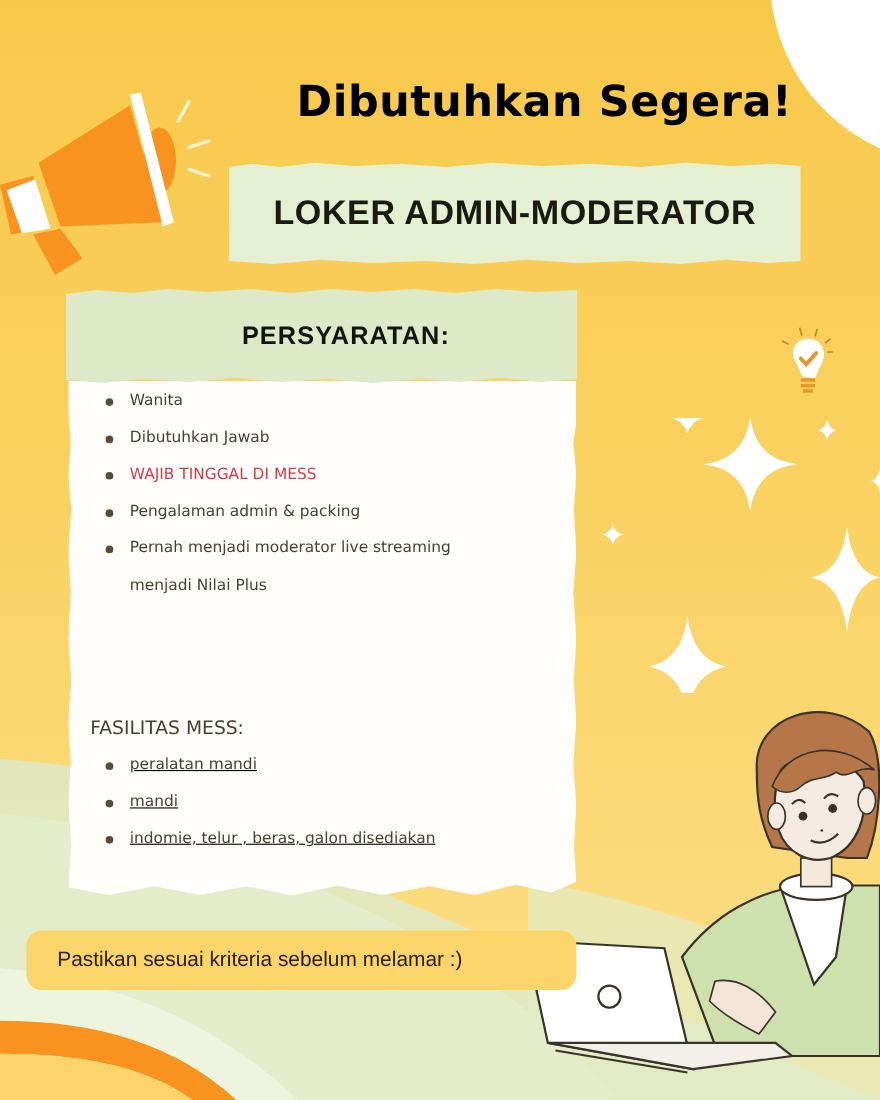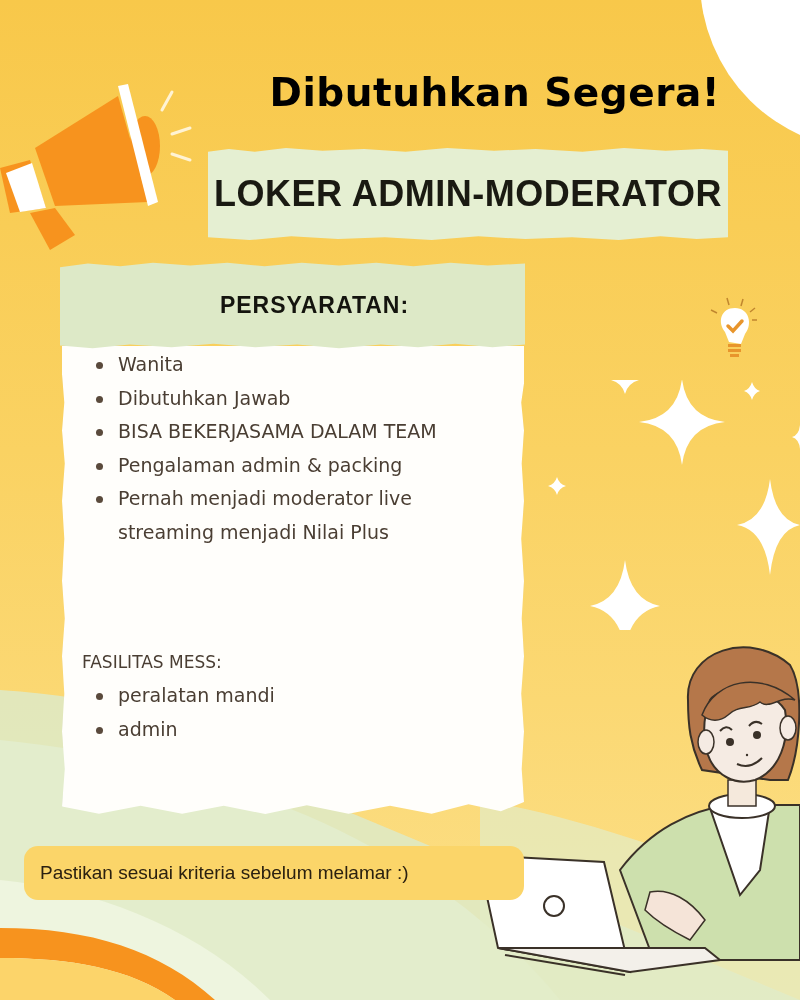--- a/index.html
+++ b/index.html
@@ -19,21 +19,21 @@
     font-size: 39px; letter-spacing: 0.5px;
   }
   .title-strip {
     position: absolute; left: 208px; top: 146px; width: 520px; height: 96px;
     background: #e5efd2;
     display: flex; align-items: center; justify-content: center;
     clip-path: polygon(0 6%, 4% 3%, 9% 6%, 15% 2%, 22% 5%, 30% 3%, 38% 6%, 46% 2%, 55% 5%, 63% 3%, 72% 6%, 80% 2%, 88% 5%, 95% 3%, 100% 5%, 100% 95%, 94% 97%, 87% 94%, 79% 98%, 70% 95%, 61% 97%, 52% 94%, 43% 98%, 34% 95%, 25% 97%, 16% 94%, 8% 98%, 0 95%);
   }
   .title-text {
     font-family: "Liberation Sans", sans-serif; font-weight: bold;
-    font-size: 36px; color: #1a1a12; letter-spacing: 0.5px;
+    font-size: 31px; color: #1a1a12; letter-spacing: 0.5px;
   }
 
   .card {
     position: absolute; left: 60px; top: 260px; width: 465px; height: 560px;
   }
   .card-header {
     position: absolute; left: 0; top: 0; width: 465px; height: 90px;
     background: #dde9c7;
     display: flex; align-items: center; justify-content: center;
     padding-left: 44px;
@@ -45,39 +45,39 @@
   }
   .card-body {
     position: absolute; left: 2px; top: 86px; width: 462px; height: 470px;
     background: #fffefb;
     box-shadow: 0 2px 5px rgba(0,0,0,0.12);
     clip-path: polygon(0 0, 100% 0, 100% 8%, 99.4% 12%, 100% 18%, 99.5% 25%, 100% 33%, 99.4% 41%, 100% 50%, 99.5% 58%, 100% 66%, 99.4% 74%, 100% 82%, 99.5% 90%, 100% 97%, 95% 99%, 88% 97.5%, 80% 99.5%, 71% 97.8%, 62% 99.5%, 53% 97.7%, 44% 99.6%, 35% 97.8%, 26% 99.5%, 17% 97.8%, 8% 99.5%, 0 98%, 0.6% 90%, 0 82%, 0.5% 74%, 0 66%, 0.6% 58%, 0 50%, 0.5% 41%, 0 33%, 0.6% 25%, 0 18%, 0.5% 12%, 0 6%);
   }
   .list { list-style: none; position: absolute; left: 34px; }
   .list li {
     position: relative; padding-left: 22px;
-    font-family: "DejaVu Sans", sans-serif; font-size: 19px;
+    font-family: "DejaVu Sans", sans-serif; font-size: 14px;
     line-height: 33.5px; color: #4a3e33;
   }
   .list li::before {
     content: ""; position: absolute; left: 0; top: 14px;
     width: 7px; height: 7px; border-radius: 50%; background: #5a4a3c;
   }
   .list li.alert { color: #d23a4a; }
   .req-list { top: 0px; }
   .fac-label {
     position: absolute; left: 20px; top: 306px;
     font-family: "DejaVu Sans", sans-serif; font-size: 17px; color: #4a3e33; text-align: center;
   }
-  .fac-list { top: 333px; }
+  .fac-list { top: 333px; text-decoration: underline; }
 
   .note-pill {
     position: absolute; left: 24px; top: 846px; width: 500px; height: 54px;
     background: #fbd569; border-radius: 14px;
-    display: flex; align-items: center; padding-left: 16px;
+    display: flex; align-items: center; padding-left: 28px;
   }
   .note-text {
     font-family: "Liberation Sans", sans-serif; font-size: 19px; color: #2a2010;
   }
 </style>
 </head>
 <body>
 
 <div class="layer" style="left:0;top:0;width:800px;height:1000px;">
   <svg width="800" height="1000" viewBox="0 0 800 1000">
@@ -140,28 +140,29 @@
     <path d="M222 2 Q 224 9 230 11 Q 224 13 222 20 Q 220 13 214 11 Q 220 9 222 2 Z" fill="#fff"></path>
     <path d="M270 45 Q 271 55 278 57 Q 271 59 270 69 Q 269 59 262 57 Q 269 55 270 45 Z" fill="#fff"></path>
   </svg>
 </div>
 
 <div class="card">
   <div class="card-body">
     <ul class="list req-list" style="top:2px;">
       <li>Wanita</li>
       <li>Dibutuhkan Jawab</li>
-      <li>BISA BEKERJASAMA DALAM TEAM</li>
+      <li class="alert">WAJIB TINGGAL DI MESS</li>
       <li>Pengalaman admin &amp; packing</li>
       <li style="width:360px;">Pernah menjadi moderator live streaming menjadi Nilai Plus</li>
     </ul>
     <div class="fac-label">FASILITAS MESS:</div>
     <ul class="list fac-list">
       <li>peralatan mandi</li>
-      <li>admin</li>
+      <li>mandi</li>
+      <li style="width:330px;">indomie,  telur , beras, galon disediakan</li>
     </ul>
   </div>
   <div class="card-header">
     <span class="card-header-text">PERSYARATAN:</span>
   </div>
 </div>
 
 <div class="layer" style="left:470px;top:630px;width:330px;height:370px;">
   <svg width="330" height="370" viewBox="0 0 330 370">
 

